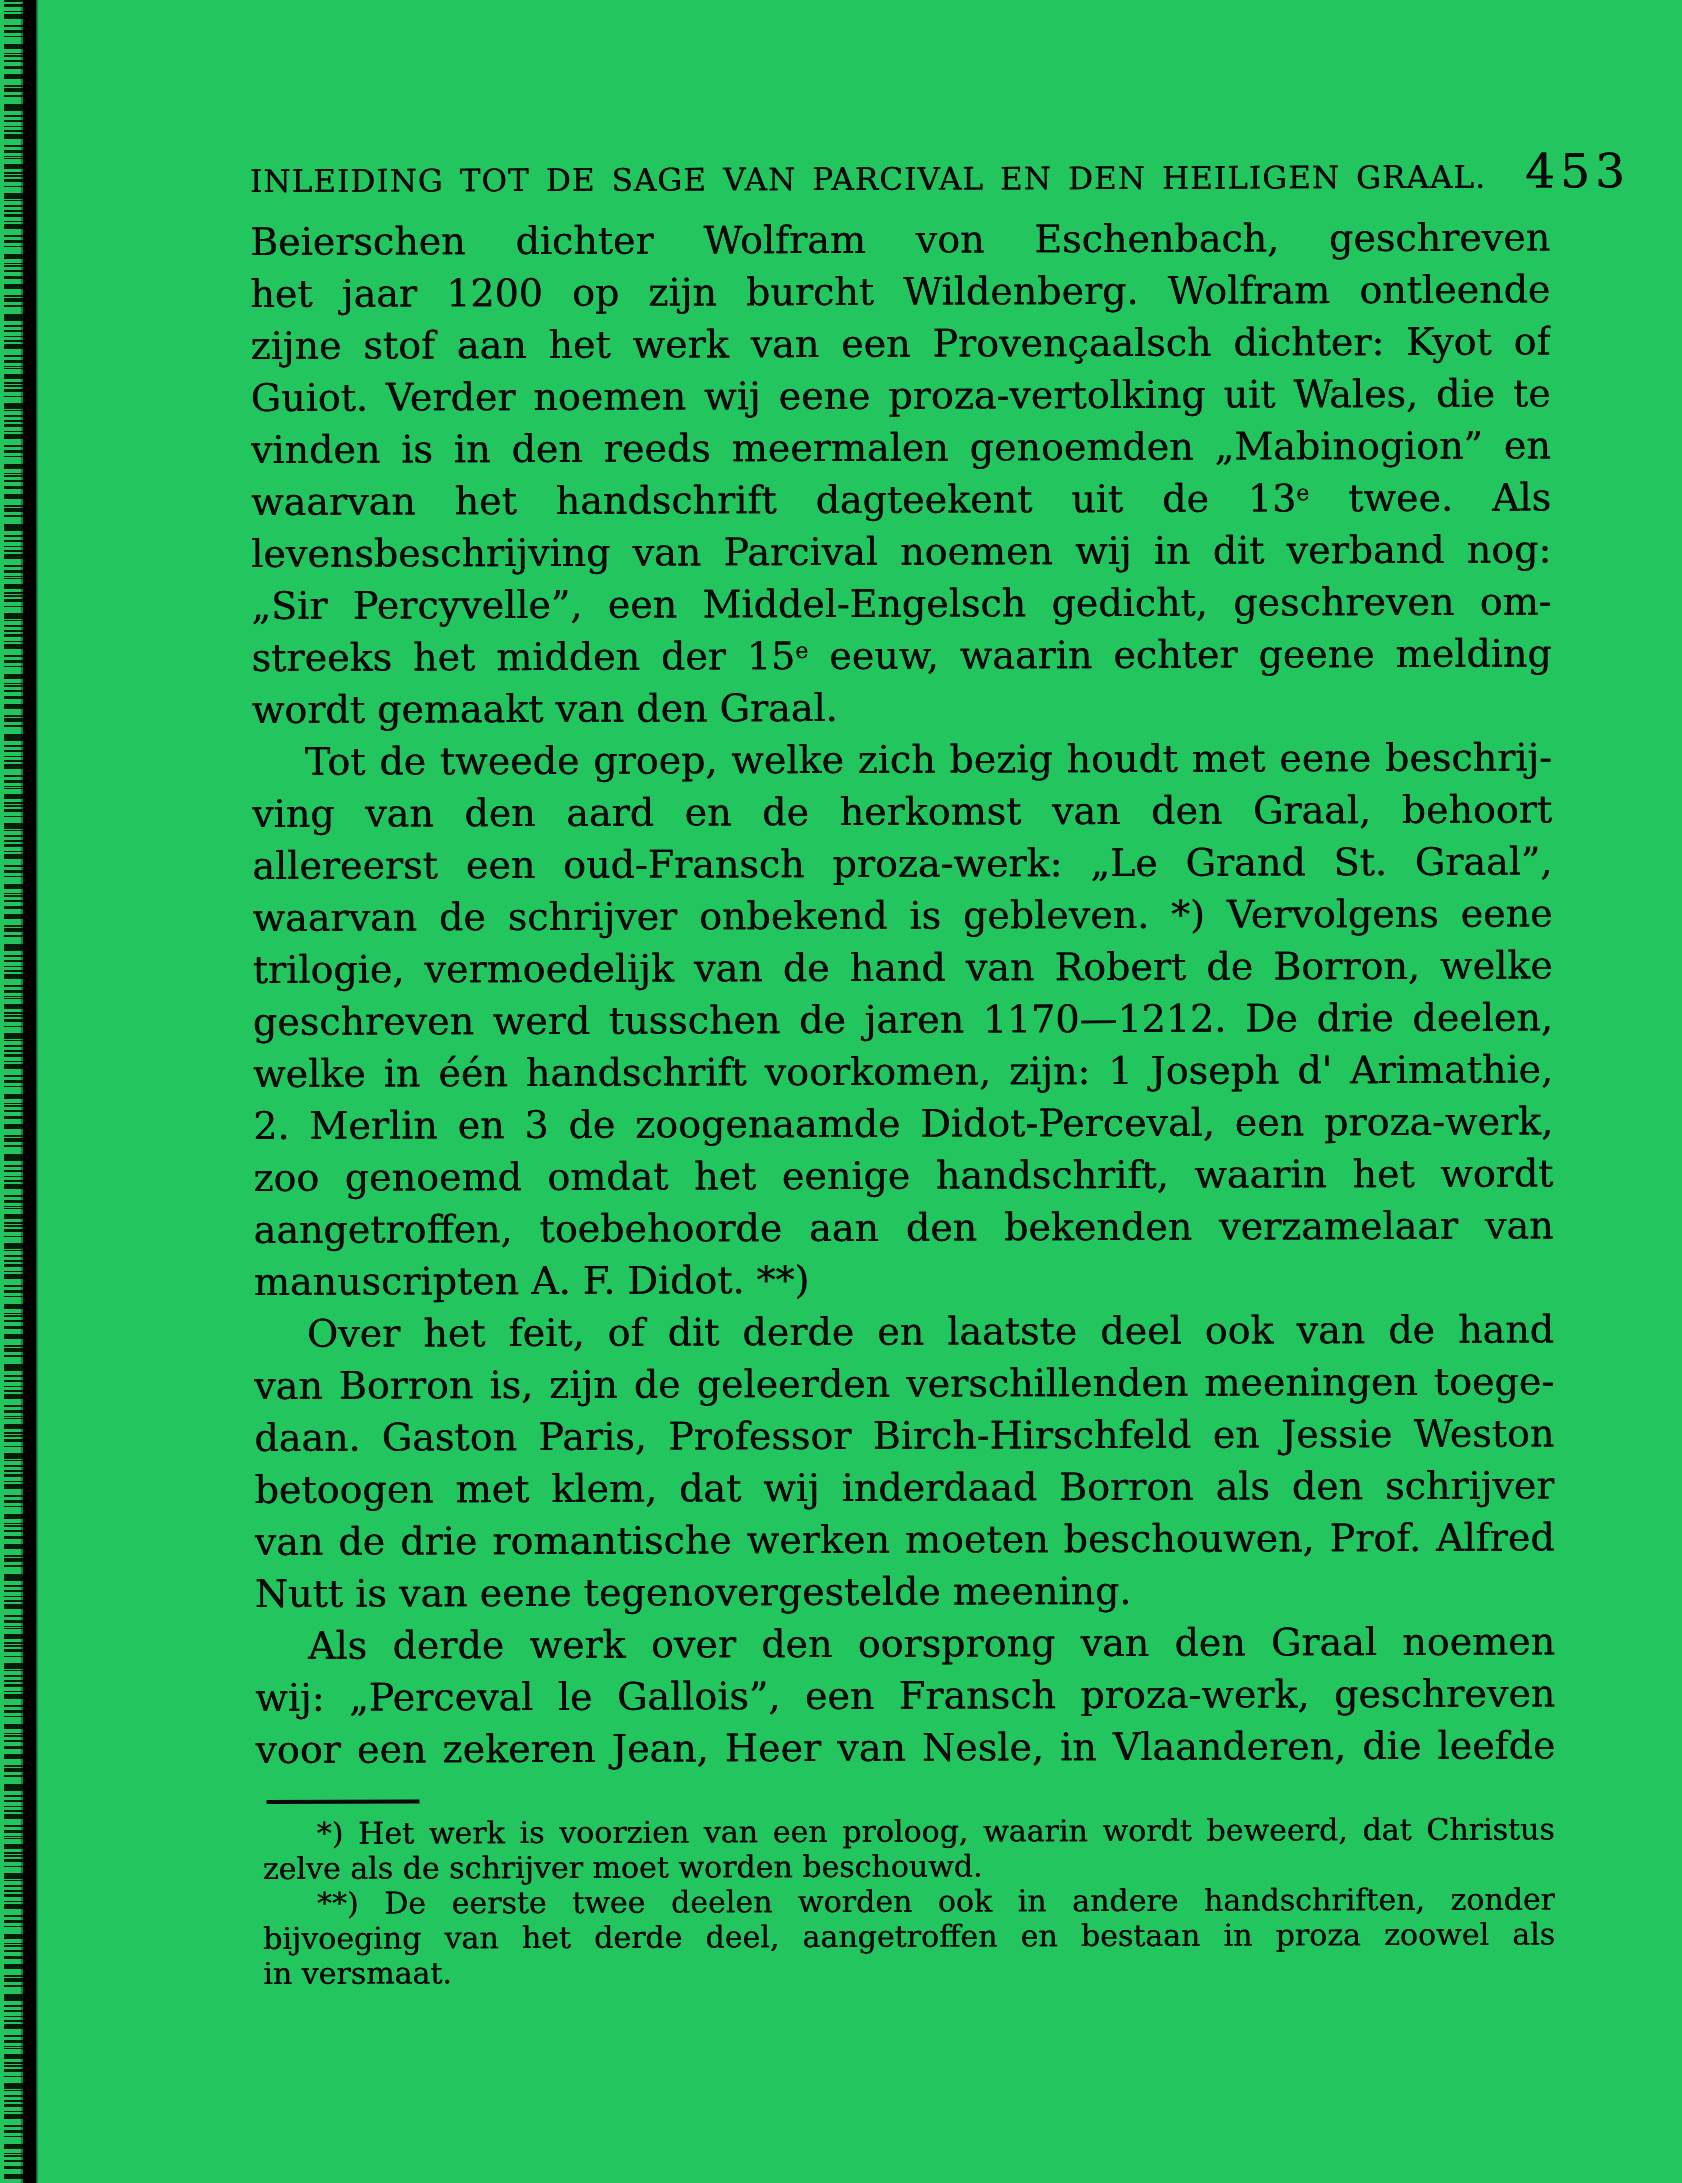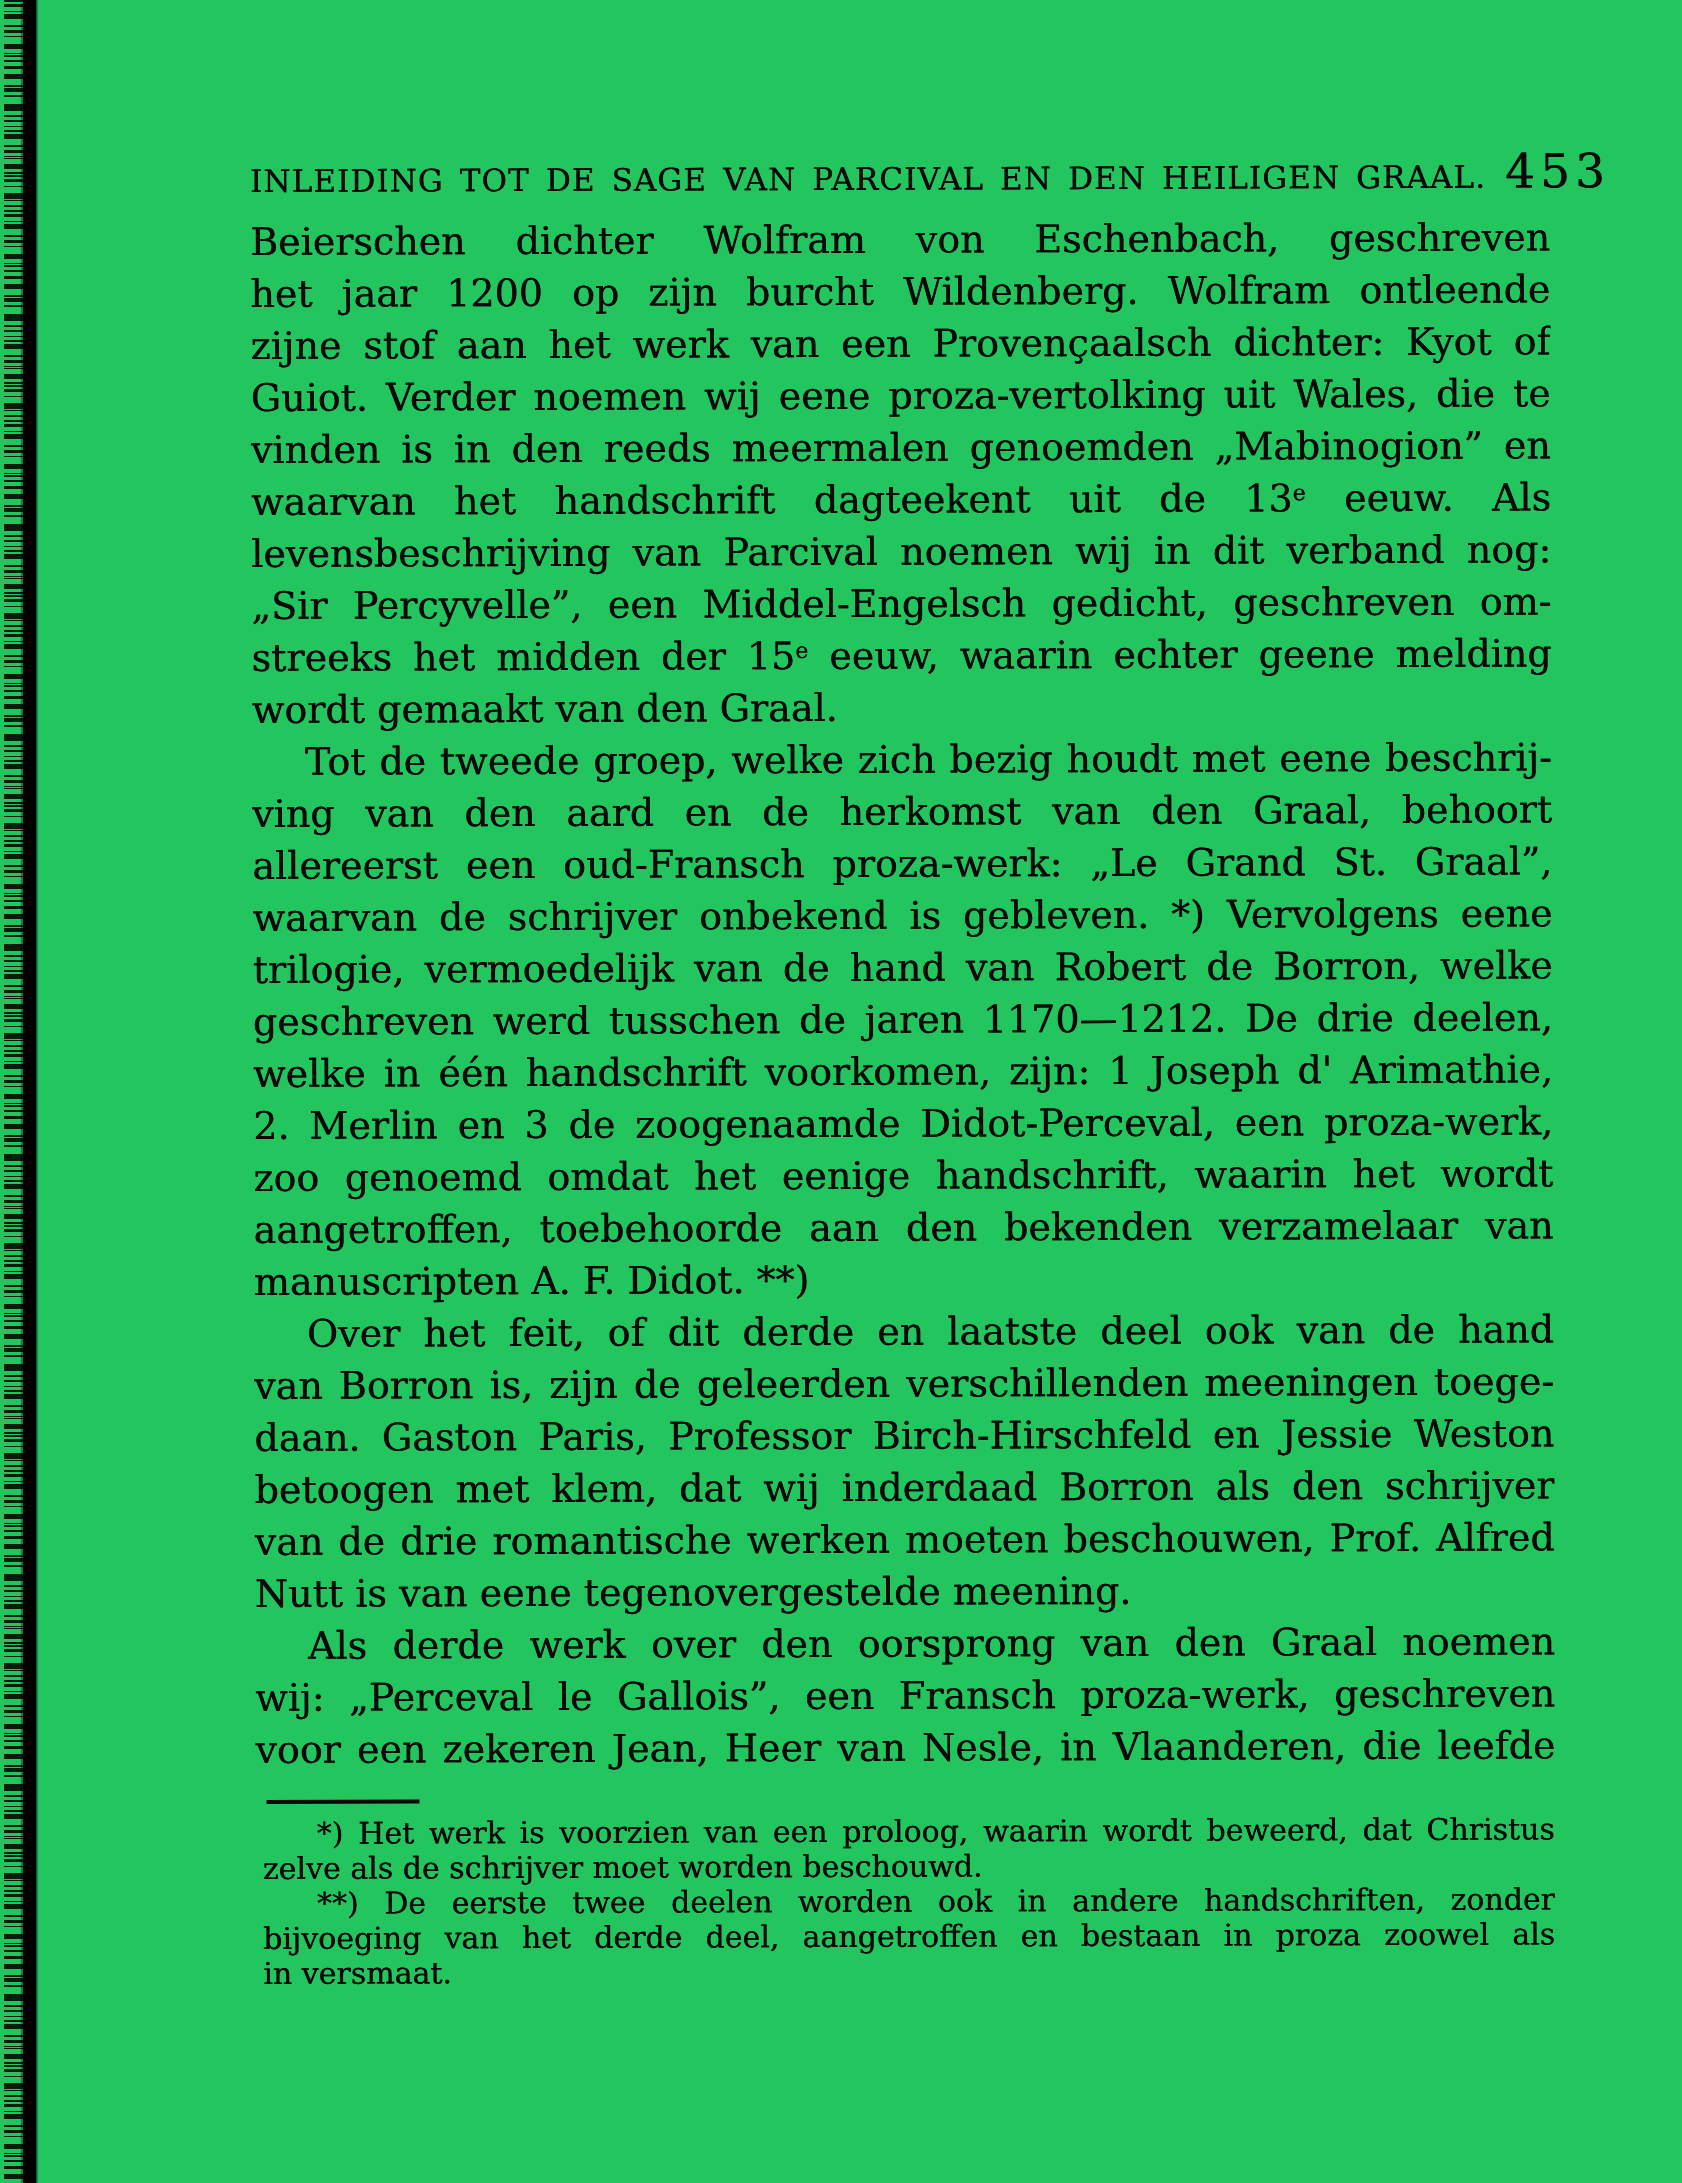--- a/index.html
+++ b/index.html
@@ -33,21 +33,21 @@
   }
   .header{
     position:absolute;left:250px;top:148px;width:1300px;
     display:flex;justify-content:space-between;align-items:baseline;gap:19px;
     white-space:nowrap;
   }
   .header .title{
     font-size:31px;letter-spacing:1.1px;word-spacing:5.1px;
   }
   .header .pagenum{
-    font-size:47px;letter-spacing:5.1px;
+    font-size:47px;letter-spacing:5.1px;margin-left:20px;
   }
   .body{
     position:absolute;left:250px;top:216px;width:1300px;
     font-size:38px;
   }
   .ln{
     height:52px;line-height:52px;overflow:hidden;
     text-align:justify;text-align-last:justify;
     white-space:normal;
   }
@@ -85,21 +85,21 @@
       <span class="title">INLEIDING TOT DE SAGE VAN PARCIVAL EN DEN HEILIGEN GRAAL.</span>
       <span class="pagenum">453</span>
     </div>
 
     <div class="body">
       <div class="ln">Beierschen dichter Wolfram von Eschenbach, geschreven omstreeks</div>
       <div class="ln">het jaar 1200 op zijn burcht Wildenberg. Wolfram ontleende</div>
       <div class="ln">zijne stof aan het werk van een Provençaalsch dichter: Kyot of</div>
       <div class="ln">Guiot. Verder noemen wij eene proza-vertolking uit Wales, die te</div>
       <div class="ln">vinden is in den reeds meermalen genoemden „Mabinogion” en</div>
-      <div class="ln"><span>waarvan het handschrift dagteekent uit de 13</span><sup>e</sup><span> eeuw. Als</span></div>
+      <div class="ln"><span>waarvan het handschrift dagteekent uit de 13</span><sup>e</sup><span> twee. Als</span></div>
       <div class="ln">levensbeschrijving van Parcival noemen wij in dit verband nog:</div>
       <div class="ln">„Sir Percyvelle”, een Middel-Engelsch gedicht, geschreven om-</div>
       <div class="ln"><span>streeks het midden der 15</span><sup>e</sup><span> eeuw, waarin echter geene melding</span></div>
       <div class="ln end">wordt gemaakt van den Graal.</div>
       <div class="ln ind">Tot de tweede groep, welke zich bezig houdt met eene beschrij-</div>
       <div class="ln">ving van den aard en de herkomst van den Graal, behoort</div>
       <div class="ln">allereerst een oud-Fransch proza-werk: „Le Grand St. Graal”,</div>
       <div class="ln">waarvan de schrijver onbekend is gebleven. *) Vervolgens eene</div>
       <div class="ln">trilogie, vermoedelijk van de hand van Robert de Borron, welke</div>
       <div class="ln">geschreven werd tusschen de jaren 1170—1212. De drie deelen,</div>

